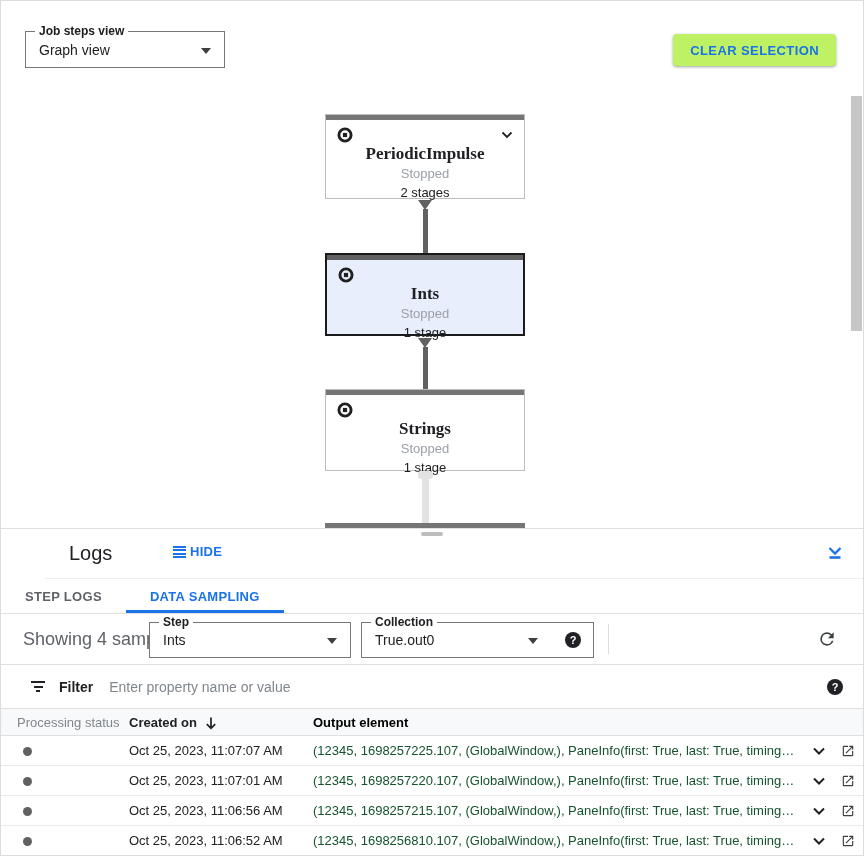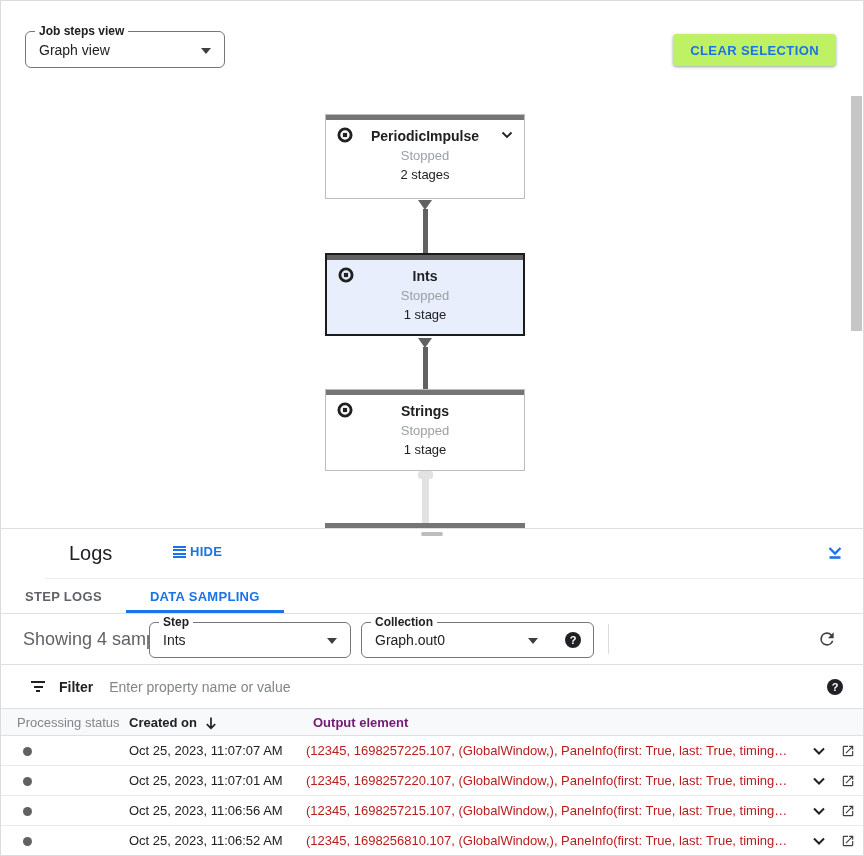--- a/index.html
+++ b/index.html
@@ -2,21 +2,21 @@
 <html><head>
 <meta charset="utf-8">
 <style>
   * { margin:0; padding:0; box-sizing:border-box; }
   html,body { background:#fff; }
   body { font-family:"Liberation Sans", sans-serif; color:#202124; }
   .page { position:relative; width:864px; height:856px; background:#fff;
           border:1px solid #dadce0; overflow:hidden; }
 
   
-  .select-field { position:absolute; border:1px solid #747775; border-radius:6px;
+  .select-field { position:absolute; border:1px solid #747775; border-radius:0;
                   background:#fff; }
   .select-field .fl-label { position:absolute; top:-8px; left:9px; background:#fff;
                   padding:0 4px; font-size:12px; font-weight:700; color:#202124; line-height:14px; }
   .select-field .fl-value { position:absolute; left:13px; top:50%; transform:translateY(-50%);
                   font-size:14px; color:#202124; white-space:nowrap; }
   .caret { position:absolute; right:13px; top:50%; margin-top:-2px;
            width:0; height:0; border-left:5px solid transparent; border-right:5px solid transparent;
            border-top:6px solid #3c4043; }
   #job-steps-select { left:24px; top:30px; width:200px; height:37px; }
 
@@ -24,21 +24,21 @@
                background:#bef264; border:none; border-radius:4px; cursor:pointer;
                box-shadow:0 1px 2px rgba(60,64,67,.3), 0 1px 3px 1px rgba(60,64,67,.15);
                color:#1a73e8; font-family:inherit; font-size:13px; font-weight:700; letter-spacing:.4px; }
 
   
   .graph-node { position:absolute; left:324px; width:200px; background:#fff;
                 border:1px solid #bdbdbd; text-align:center; cursor:pointer; }
   .graph-node .topbar { height:5px; background:#757575; }
   .graph-node.selected { background:#e8eefb; border:2px solid #1b1b1b; }
   .graph-node.selected .topbar { background:#616161; }
-  .node-title { font-size:14px; font-weight:700; color:#202124; margin-top:6px; line-height:20px; }
+  .node-title { font-size:17px; font-weight:700; color:#202124; margin-top:24px; line-height:20px;font-family:Liberation Serif, serif; }
   .node-status { font-size:13px; color:#9aa0a6; line-height:19px; }
   .node-stages { font-size:13px; color:#202124; line-height:19px; }
   .node-stop-icon { position:absolute; left:11px; top:12px; width:16px; height:16px; }
   .node-chevron { position:absolute; right:10px; top:13px; width:14px; height:14px; }
   #node-0 { top:113px; height:85px; }
   #node-1 { top:252px; height:83px; }
   #node-2 { top:388px; height:82px; }
 
   .edge-arrow { position:absolute; width:0; height:0;
                 border-left:7px solid transparent; border-right:7px solid transparent;
@@ -90,26 +90,26 @@
   .filter-icon i:nth-child(1){ width:14px; } .filter-icon i:nth-child(2){ width:9px; } .filter-icon i:nth-child(3){ width:4px; }
   .filter-label { font-size:14px; font-weight:700; color:#202124; margin-right:16px; }
   .filter-input { flex:1; border:none; outline:none; font-family:inherit; font-size:14px; color:#202124; }
   .filter-input::placeholder { color:#80868b; }
 
   .table-header { position:relative; height:27px; background:#f8f9fa; border-bottom:1px solid #e0e0e0;
                   font-size:13px; }
   .col-status-h { position:absolute; left:16px; top:6px; color:#80868b; }
   .col-created-h { position:absolute; left:128px; top:6px; font-weight:700; color:#202124;
                    display:flex; align-items:center; gap:7px; cursor:pointer; }
-  .col-output-h { position:absolute; left:312px; top:6px; font-weight:700; color:#701a75; }
+  .col-output-h { position:absolute; left:312px; top:6px; font-weight:700; color:#000000; }
 
   .sample-row { position:relative; height:30px; border-bottom:1px solid #e8eaed; font-size:13px; }
   .row-dot { position:absolute; left:22px; top:11px; width:9px; height:9px; border-radius:50%; background:#616161; }
   .row-created { position:absolute; left:128px; top:7px; color:#202124; white-space:nowrap; }
-  .row-output { position:absolute; left:305px; right:66px; top:7px; color:#b91c1c;
+  .row-output { position:absolute; left:312px; right:66px; top:7px; color:#14532d;
                 white-space:nowrap; overflow:hidden; }
   .row-expand { position:absolute; right:36px; top:7px; width:16px; height:16px; cursor:pointer; }
   .row-open { position:absolute; right:8px; top:8px; width:14px; height:14px; cursor:pointer; }
 </style>
 </head>
 <body>
 
 <div class="page">
 
   <div class="select-field" id="job-steps-select">
@@ -195,21 +195,21 @@
       <span class="samples-summary">Showing 4 samples</span>
 
       <div class="select-field" id="step-select">
         <span class="fl-label">Step</span>
         <span class="fl-value">Ints</span>
         <span class="caret"></span>
       </div>
 
       <div class="select-field" id="collection-select">
         <span class="fl-label">Collection</span>
-        <span class="fl-value">Graph.out0</span>
+        <span class="fl-value">True.out0</span>
         <span class="caret"></span>
         <span class="help-badge help-in-select">?</span>
       </div>
 
       <div class="controls-divider"></div>
 
       <svg class="refresh-btn" viewBox="0 0 24 24">
         <path fill="#3c4043" d="M17.65 6.35A7.96 7.96 0 0 0 12 4a8 8 0 1 0 7.73 10h-2.08A6 6 0 1 1 12 6c1.66 0 3.14.69 4.22 1.78L13 11h7V4l-2.35 2.35z"></path>
       </svg>
     </div>

